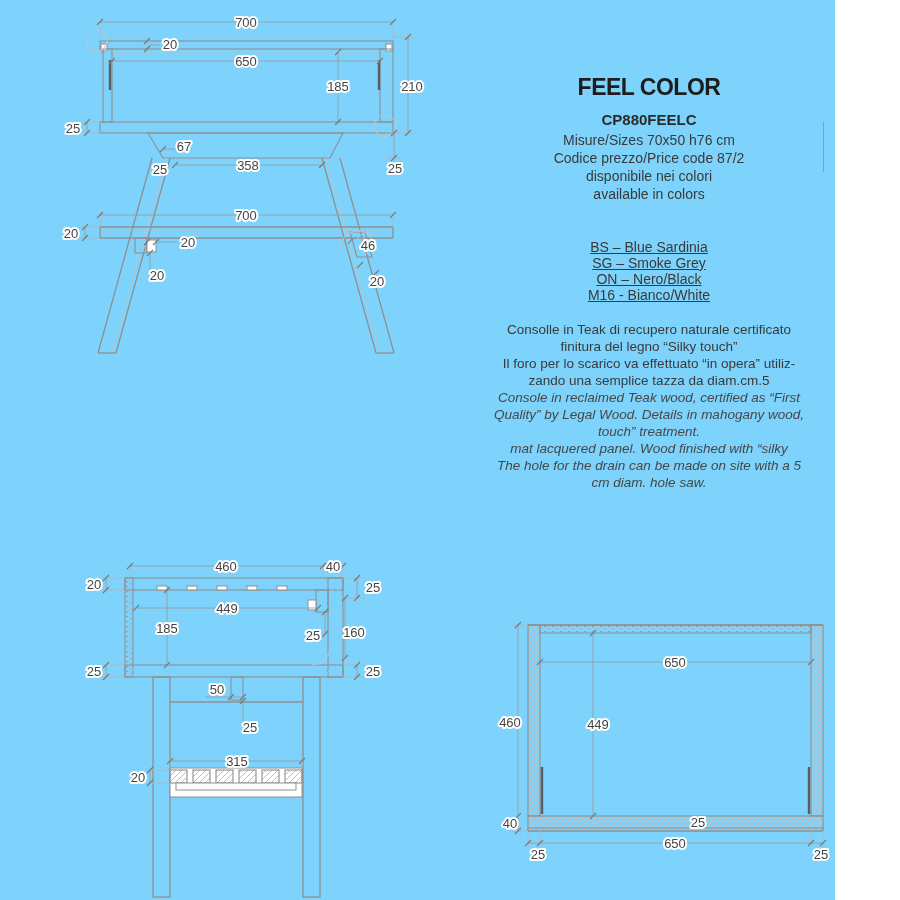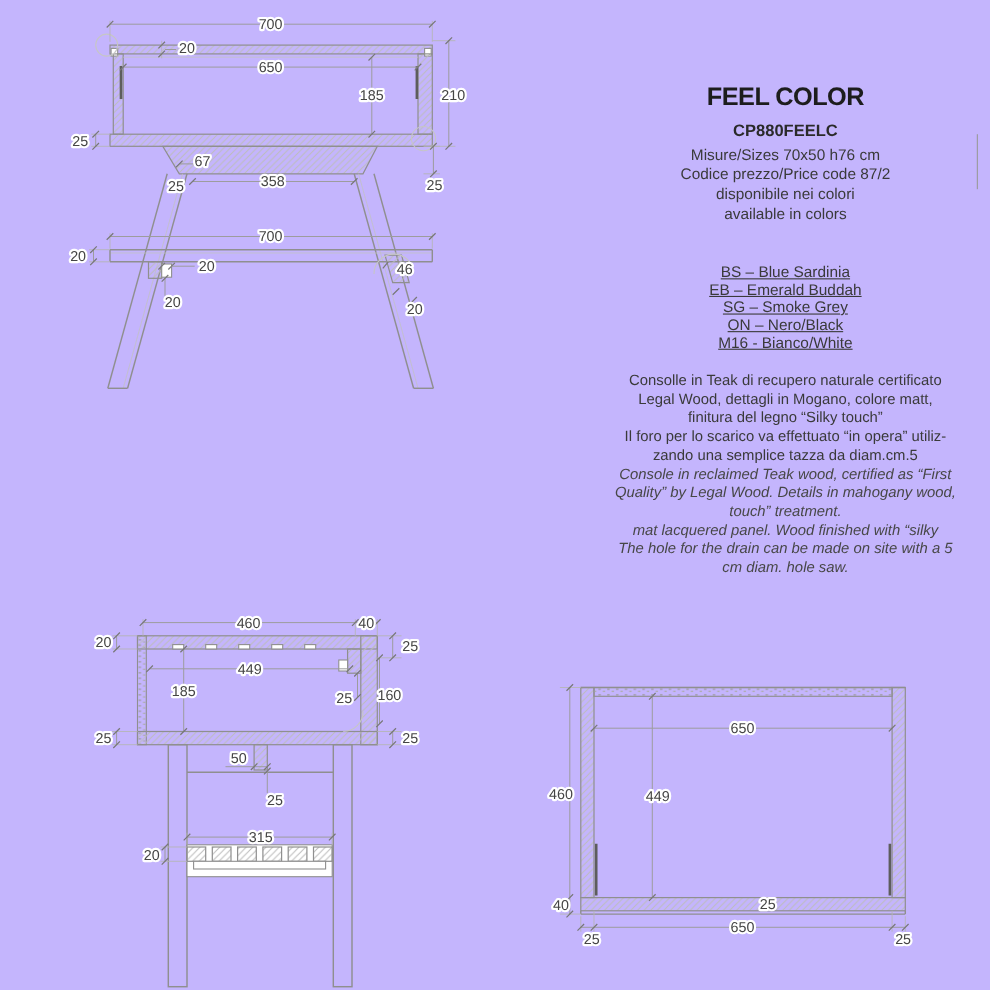--- a/index.html
+++ b/index.html
@@ -1,16 +1,16 @@
 <!DOCTYPE html>
 <html><head>
 <meta charset="utf-8">
 <style>
   html,body{margin:0;padding:0;}
-  .page{position:relative;width:900px;height:900px;background:#c4b5fd;overflow:hidden;
+  .page{position:relative;width:835px;height:900px;background:#7dd3fc;overflow:hidden;
         font-family:"Liberation Sans",sans-serif;}
   .drawing{position:absolute;}
   #front{left:60px;top:8px;}
   #side{left:85px;top:555px;}
   #plan{left:495px;top:600px;}
   svg .obj{stroke:#8f8f8f;stroke-width:1.3;fill:none;}
   svg .thin{stroke:#c2c2c2;stroke-width:.7;fill:none;}
   svg .hatched{fill:url(#hatch);stroke:#8f8f8f;stroke-width:1.1;}
   svg .speckled{fill:url(#speckle);stroke:#8f8f8f;stroke-width:1;}
   svg .white{fill:#fff;stroke:#8f8f8f;stroke-width:1;}
@@ -311,28 +311,26 @@
       <div>Misure/Sizes 70x50 h76 cm</div>
       <div>Codice prezzo/Price code 87/2</div>
     </div>
     <div class="rule"></div>
     <div class="avail">
       <div>disponibile nei colori</div>
       <div>available in colors</div>
     </div>
     <div class="colors">
       <div>BS – Blue Sardinia</div>
-      <div>EB – Emerald Buddah</div>
       <div>SG – Smoke Grey</div>
       <div>ON – Nero/Black</div>
       <div>M16 - Bianco/White</div>
     </div>
     <div class="desc-it">
       <div>Consolle in Teak di recupero naturale certificato</div>
-      <div>Legal Wood, dettagli in Mogano, colore matt,</div>
       <div>finitura del legno “Silky touch”</div>
       <div>Il foro per lo scarico va effettuato “in opera” utiliz-</div>
       <div>zando una semplice tazza da diam.cm.5</div>
     </div>
     <div class="desc-en">
       <div>Console in reclaimed Teak wood, certified as “First</div>
       <div>Quality” by Legal Wood. Details in mahogany wood,</div>
       <div>touch” treatment.</div>
       <div>mat lacquered panel. Wood finished with “silky</div>
       <div>The hole for the drain can be made on site with a 5</div>

